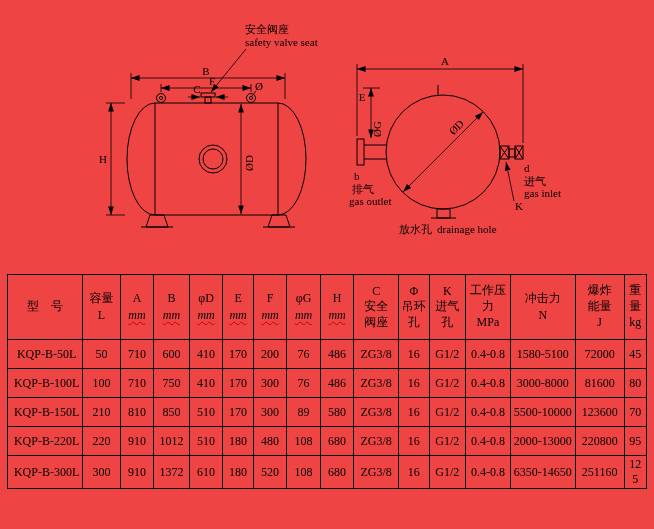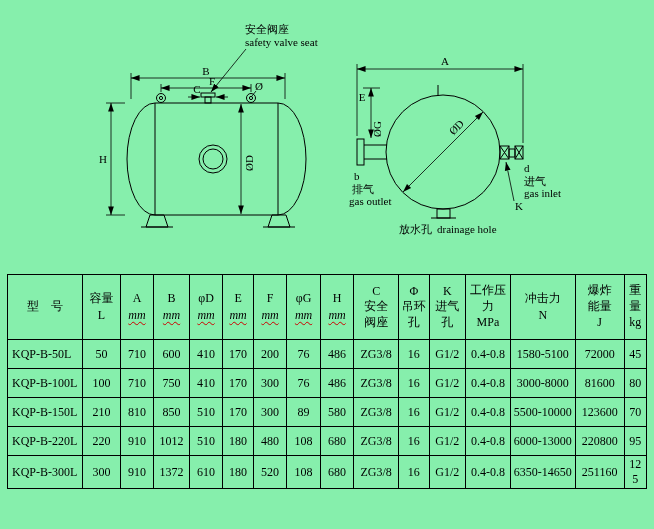--- a/index.html
+++ b/index.html
@@ -1,20 +1,20 @@
 <!DOCTYPE html>
 <html><head>
 <meta charset="utf-8">
 <style>
   html,body{margin:0;padding:0;background:#fff;}
   body{
     width:654px;height:529px;overflow:hidden;color:#000;
     font-family:"Liberation Serif","DejaVu Serif",serif;
   }
-  .page{width:654px;height:529px;background:#86efac;position:relative;}
+  .page{width:654px;height:529px;background:#ef4444;position:relative;}
   svg.drawings{display:block;}
   svg text{font-family:"Liberation Serif","DejaVu Serif",serif;fill:#000;stroke:none;}
 
   table.spec-table{
     border-collapse:collapse;table-layout:fixed;width:640px;
     margin:2px 0 0 7px;font-size:12px;
   }
   .spec-table th,.spec-table td{
     border:1px solid #000;text-align:center;vertical-align:middle;
     font-weight:normal;padding:1px;
@@ -24,21 +24,21 @@
   .h-unit{margin-top:1px;}
   .wavy{
     text-decoration:underline;
     text-decoration-style:wavy;
     text-decoration-color:#cc0000;
     text-decoration-thickness:1px;
     text-underline-offset:2px;
     font-style:italic;
   }
   .spec-table td{height:26px;white-space:pre-line;line-height:1.25;}
-  td.model-col{text-align:left;padding-left:4px;}
+  td.model-col{text-align:center;padding-left:4px;}
 </style>
 </head>
 <body>
 
 <div class="page">
 
   <svg class="drawings" width="654" height="272" viewBox="0 0 654 272">
     <defs>
       <marker id="arw" viewBox="0 0 10 10" refX="9.5" refY="5" markerWidth="9" markerHeight="9" orient="auto-start-reverse" markerUnits="userSpaceOnUse">
         <path d="M0,1.8 L9.5,5 L0,8.2 Z" fill="#000"></path>
@@ -301,21 +301,21 @@
           <td>1012</td>
           <td>510</td>
           <td>180</td>
           <td>480</td>
           <td>108</td>
           <td>680</td>
           <td>ZG3/8</td>
           <td>16</td>
           <td>G1/2</td>
           <td>0.4-0.8</td>
-          <td>6000-13000</td>
+          <td>2000-13000</td>
           <td>220800</td>
           <td>95</td>
         </tr>
         <tr>
           <td class="model-col">KQP-B-300L</td>
           <td>300</td>
           <td>910</td>
           <td>1372</td>
           <td>610</td>
           <td>180</td>

